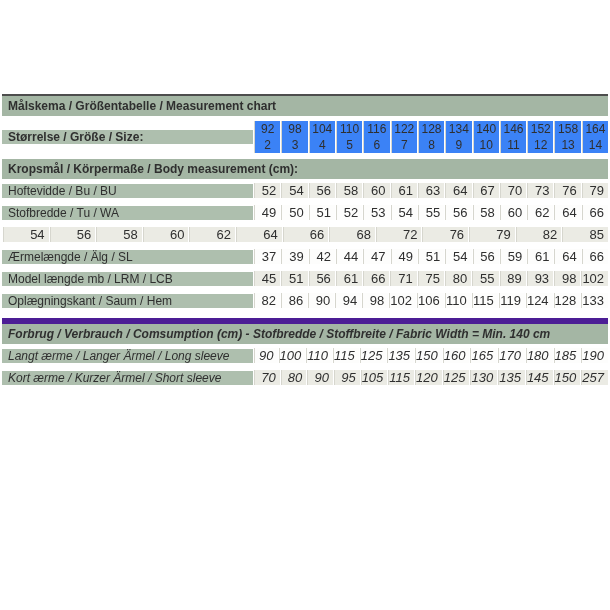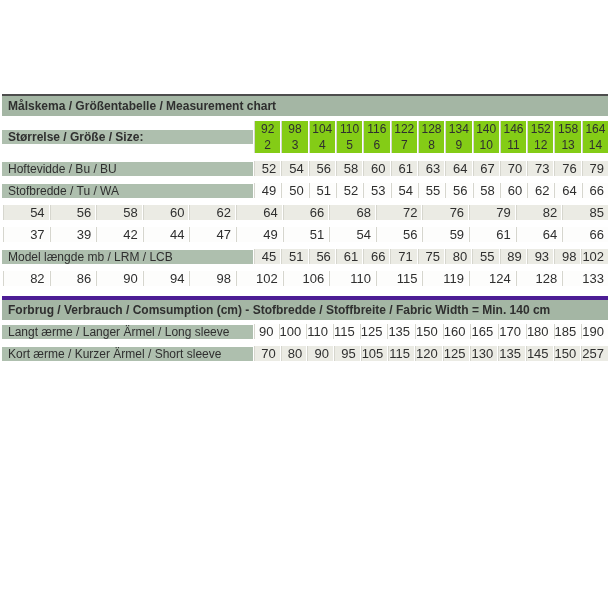--- a/index.html
+++ b/index.html
@@ -3,21 +3,21 @@
 <meta charset="utf-8">
 <style>
   html,body{margin:0;padding:0;background:#ffffff;}
   body{
     width:610px;height:610px;overflow:hidden;
     font-family:"Liberation Sans","DejaVu Sans",sans-serif;
     color:#2f2f2f;
   }
   .page{box-sizing:border-box;padding:94px 2px 0 2px;width:610px;}
   .tbl{border-top:2px solid #4d4d4d;}
-  .tbl2{margin-top:7px;border-top:4px solid #4c1d95;}
+  .tbl2{margin-top:7px;border-top:6px solid #4c1d95;font-style:italic;}
   .bar{
     height:20px;display:flex;align-items:center;
     background:#a4b6a4;font-size:12px;font-weight:bold;
     padding-left:6px;box-sizing:border-box;white-space:nowrap;
   }
   .bar.inner{margin-top:2px;}
   .row{display:flex;height:21px;margin-top:1px;background:#ffffff;align-items:center;}
   .row.size-row{height:40px;}
   .label{
     width:251px;flex:0 0 251px;background:#aebfae;
@@ -27,21 +27,21 @@
   .label.bold{font-weight:bold;}
   .cells{flex:1;display:flex;}
   .cell{
     flex:1;display:flex;align-items:center;justify-content:flex-end;
     padding-right:4px;box-sizing:border-box;
     border-left:1px solid #d6d6ce;margin-left:1px;
     font-size:13px;background:#fdfdfc;
   }
   .size-row .cell{
     flex-direction:column;justify-content:center;align-items:center;
-    padding-right:0;background:#84cc16;font-size:12px;line-height:16px;
+    padding-right:0;background:#3b82f6;font-size:12px;line-height:16px;
   }
   .row.alt .cell{background:#ebebe4;}
 </style>
 </head>
 <body>
 
 <div class="page">
 
   <div class="tbl">
     <div class="bar">Målskema / Größentabelle / Measurement chart</div>
@@ -97,20 +97,21 @@
             <div>158</div>
             <div>13</div>
           </div>
           <div class="cell">
             <div>164</div>
             <div>14</div>
           </div>
         </div>
     </div>
 
+    <div class="bar inner">Kropsmål / Körpermaße / Body measurement (cm):</div>
 
     <div id="body-rows">
         <div class="row alt">
           <div class="label">Hoftevidde / Bu / BU</div>
           <div class="cells">
             <div class="cell">52</div>
             <div class="cell">54</div>
             <div class="cell">56</div>
             <div class="cell">58</div>
             <div class="cell">60</div>
@@ -153,20 +154,21 @@
             <div class="cell">66</div>
             <div class="cell">68</div>
             <div class="cell">72</div>
             <div class="cell">76</div>
             <div class="cell">79</div>
             <div class="cell">82</div>
             <div class="cell">85</div>
           </div>
         </div>
         <div class="row">
+          <div class="label">Ærmelængde / Älg / SL</div>
           <div class="cells">
             <div class="cell">37</div>
             <div class="cell">39</div>
             <div class="cell">42</div>
             <div class="cell">44</div>
             <div class="cell">47</div>
             <div class="cell">49</div>
             <div class="cell">51</div>
             <div class="cell">54</div>
             <div class="cell">56</div>
@@ -188,20 +190,21 @@
             <div class="cell">75</div>
             <div class="cell">80</div>
             <div class="cell">55</div>
             <div class="cell">89</div>
             <div class="cell">93</div>
             <div class="cell">98</div>
             <div class="cell">102</div>
           </div>
         </div>
         <div class="row">
+          <div class="label">Oplægningskant / Saum / Hem</div>
           <div class="cells">
             <div class="cell">82</div>
             <div class="cell">86</div>
             <div class="cell">90</div>
             <div class="cell">94</div>
             <div class="cell">98</div>
             <div class="cell">102</div>
             <div class="cell">106</div>
             <div class="cell">110</div>
             <div class="cell">115</div>

